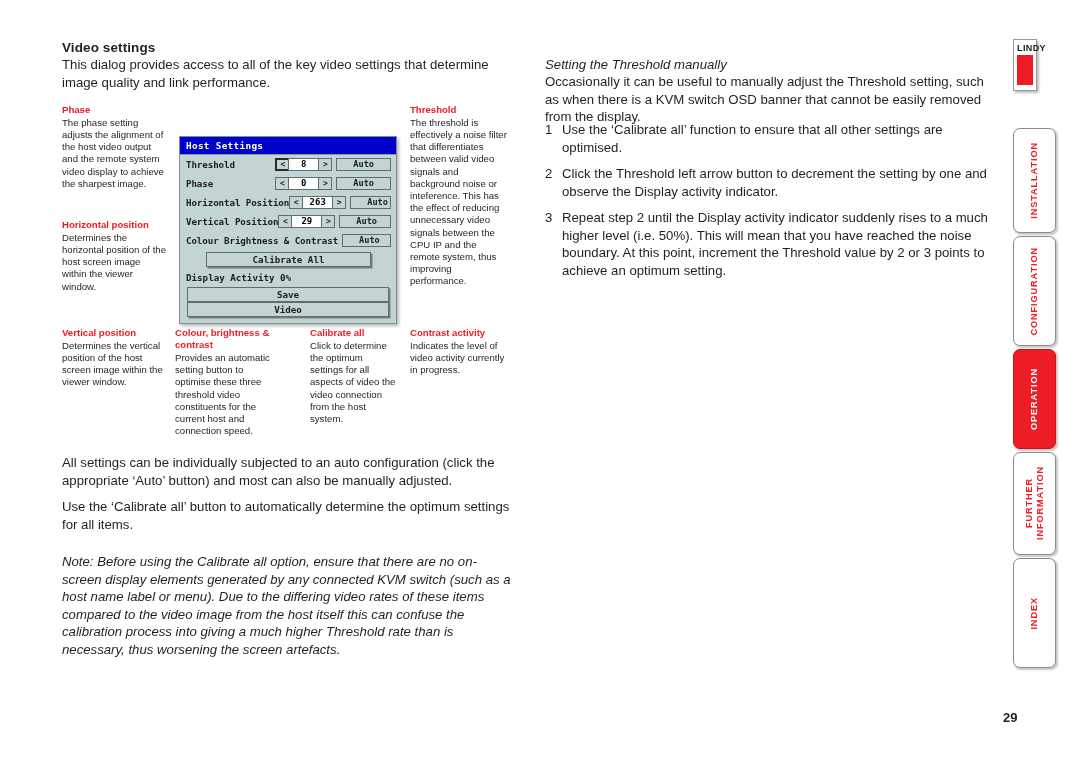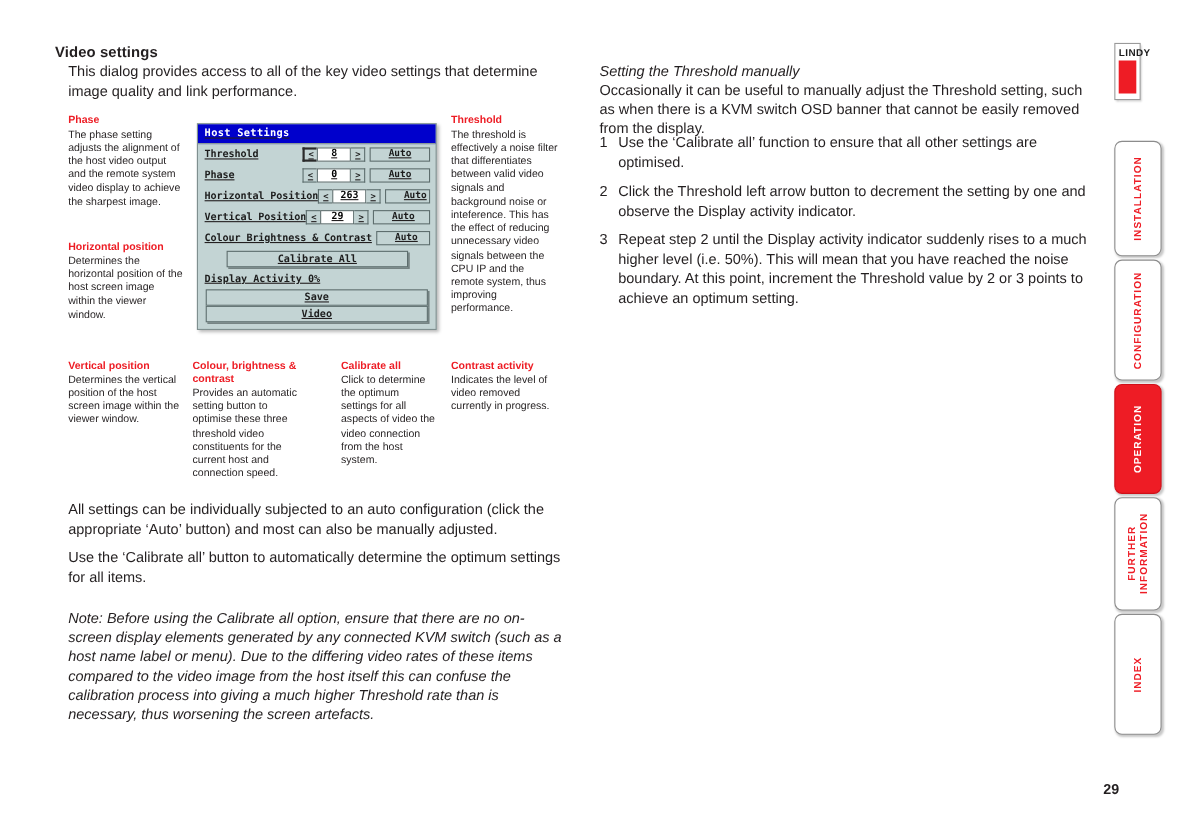--- a/index.html
+++ b/index.html
@@ -12,21 +12,21 @@
     height: 763px;
     position: relative;
     font-family: "Liberation Sans", sans-serif;
     color: #231f20;
     overflow: hidden;
   }
 
   
   .page-title {
     position: absolute;
-    left: 50px;
+    left: 62px;
     top: 40px;
     font-size: 13.5px;
     font-weight: bold;
     letter-spacing: 0.1px;
   }
   .intro {
     position: absolute;
     left: 62px;
     top: 56px;
     width: 452px;
@@ -46,29 +46,28 @@
     margin-bottom: 0.5px;
   }
   .ann .ann-body {
     display: block;
   }
 
   
   .dialog {
     position: absolute;
     left: 179px;
-    top: 112px;
+    top: 136px;
     width: 218px;
     background: #c3d4d4;
     border: 1px solid #7f8f8f;
     box-shadow: 2px 2px 3px rgba(0,0,0,0.28);
     font-family: "DejaVu Sans Mono", monospace;
     box-sizing: border-box;
     padding: 0 0 5px 0;
-    text-decoration: underline;
   }
   .dialog-titlebar {
     background: #0000cc;
     color: #ffffff;
     font-size: 9.4px;
     font-weight: bold;
     padding: 3px 0 3px 6px;
     letter-spacing: 0.3px;
     border-bottom: 1px solid #8a9a9a;
   }
@@ -335,21 +334,21 @@
   <span class="ann-body">Provides an automatic setting button to optimise these three threshold video constituents for the current host and connection speed.</span>
 </div>
 
 <div class="ann" style="left:310px; top:327px; width:88px;">
   <span class="ann-title">Calibrate all</span>
   <span class="ann-body">Click to determine the optimum settings for all aspects of video the video connection from the host system.</span>
 </div>
 
 <div class="ann" style="left:410px; top:327px; width:98px;">
   <span class="ann-title">Contrast activity</span>
-  <span class="ann-body">Indicates the level of video removed currently in progress.</span>
+  <span class="ann-body">Indicates the level of video activity currently in progress.</span>
 </div>
 
 <div class="dialog">
   <div class="dialog-titlebar">Host Settings</div>
 
   <div class="dlg-row">
     <span class="dlg-label">Threshold</span>
     <span class="spinner">
       <span class="spin-btn focused">&lt;</span>
       <span class="spin-value">8</span>

